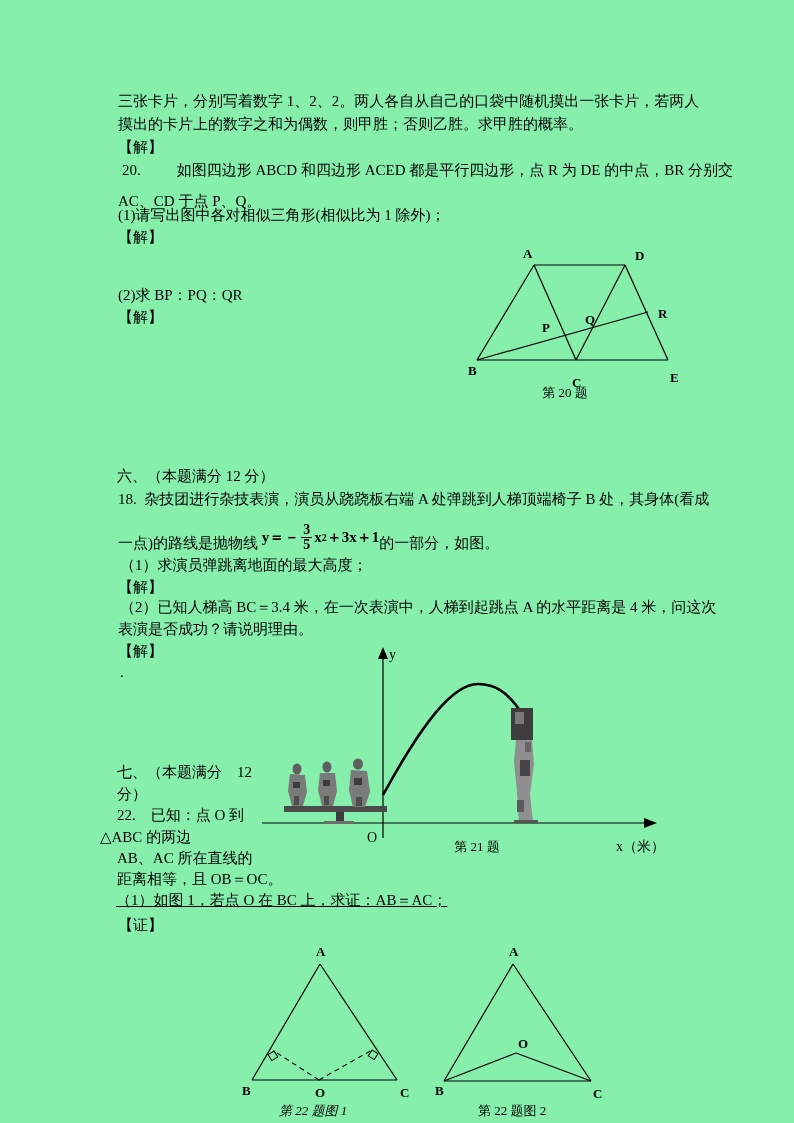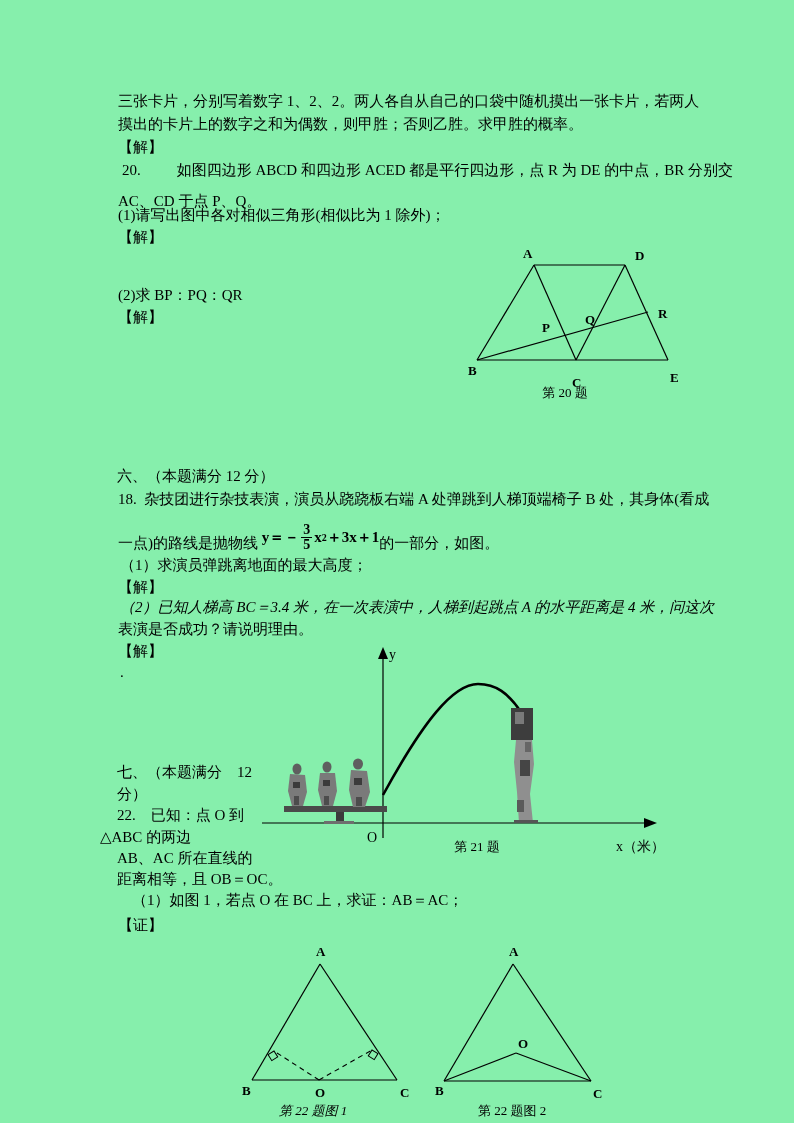--- a/index.html
+++ b/index.html
@@ -94,21 +94,21 @@
         <span class="num">3</span>
         <span class="den">5</span>
       </span>
       <span>x</span><sup>2</sup>
       <span>＋3x＋1</span>
     </span>
     <span>的一部分，如图。</span>
   </div>
   <div class="tl" style="left:120px;top:556px;">（1）求演员弹跳离地面的最大高度；</div>
   <div class="tl" style="left:118px;top:578px;">【解】</div>
-  <div class="tl" style="left:120px;top:598px;font-style:italic;">（2）已知人梯高 BC＝3.4 米，在一次表演中，人梯到起跳点 A 的水平距离是 4 米，问这次</div>
+  <div class="tl" style="left:120px;top:598px;">（2）已知人梯高 BC＝3.4 米，在一次表演中，人梯到起跳点 A 的水平距离是 4 米，问这次</div>
   <div class="tl" style="left:118px;top:620px;">表演是否成功？请说明理由。</div>
   <div class="tl" style="left:118px;top:642px;">【解】</div>
   <div class="tl" style="left:120px;top:663px;">.</div>
 
   <svg style="left:248px;top:642px;" width="442" height="215" viewBox="0 0 442 215">
 
     <path class="ln" d="M135,14 L135,196"></path>
     <polygon points="130,17 135,5 140,17" fill="#000"></polygon>
     <path class="ln" d="M14,181 L398,181"></path>
     <polygon points="396,176 409,181 396,186" fill="#000"></polygon>
@@ -147,21 +147,21 @@
     <text class="axis" x="368" y="209">x（米）</text>
   </svg>
   <div class="figcap" style="left:432px;top:838px;width:90px;">第 21 题</div>
 
   <div class="tl" style="left:117px;top:763px;">七、（本题满分　12</div>
   <div class="tl" style="left:117px;top:785px;">分）</div>
   <div class="tl" style="left:117px;top:806px;">22.    已知：点 O 到</div>
   <div class="tl" style="left:100px;top:828px;">△ABC 的两边</div>
   <div class="tl" style="left:117px;top:849px;">AB、AC 所在直线的</div>
   <div class="tl" style="left:117px;top:870px;">距离相等，且 OB＝OC。</div>
-  <div class="tl" style="left:132px;top:891px;">（1）如图 1，若点 O 在 BC 上，求证：AB＝AC；</div>
+  <div class="tl" style="left:116px;top:891px;text-decoration:underline;">（1）如图 1，若点 O 在 BC 上，求证：AB＝AC；</div>
   <div class="tl" style="left:118px;top:916px;">【证】</div>
 
   <svg style="left:228px;top:942px;" width="410" height="162" viewBox="0 0 410 162">
 
     <g>
       <path class="ln" d="M92,22 L24,138"></path>
       <path class="ln" d="M92,22 L169,138"></path>
       <path class="ln" d="M24,138 L169,138"></path>
       <path class="dash" d="M91,138 L46,109"></path>
       <path class="dash" d="M91,138 L144,108"></path>

